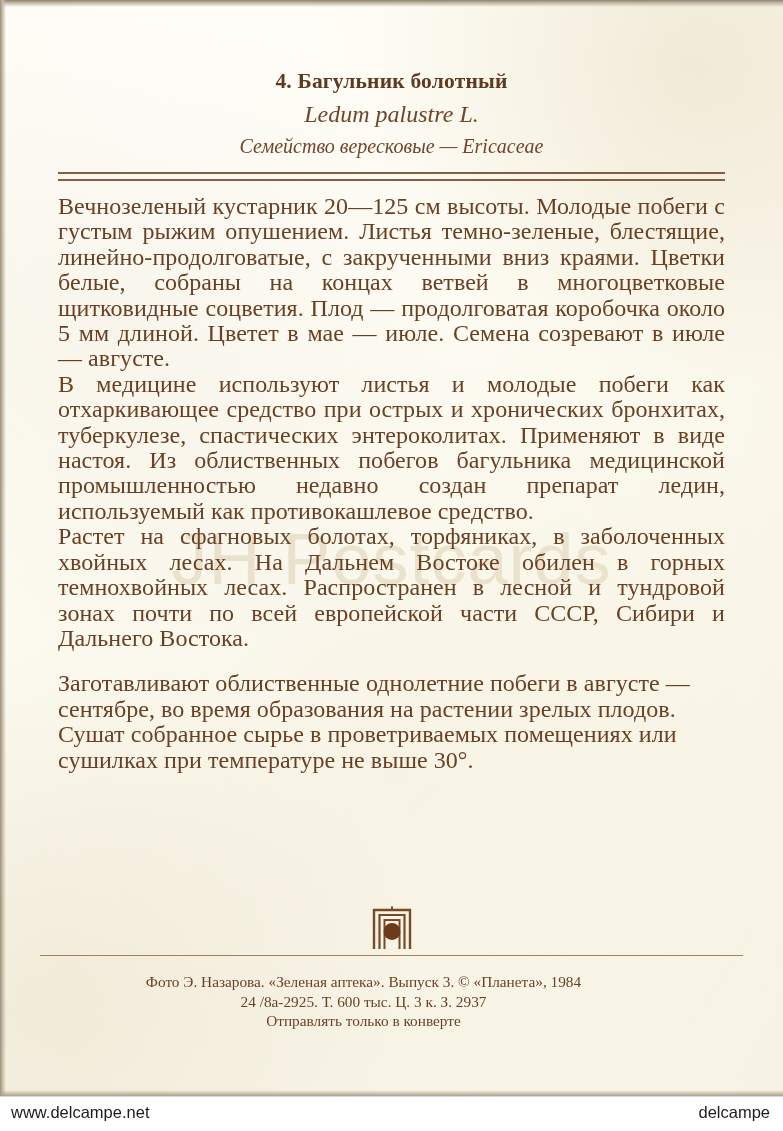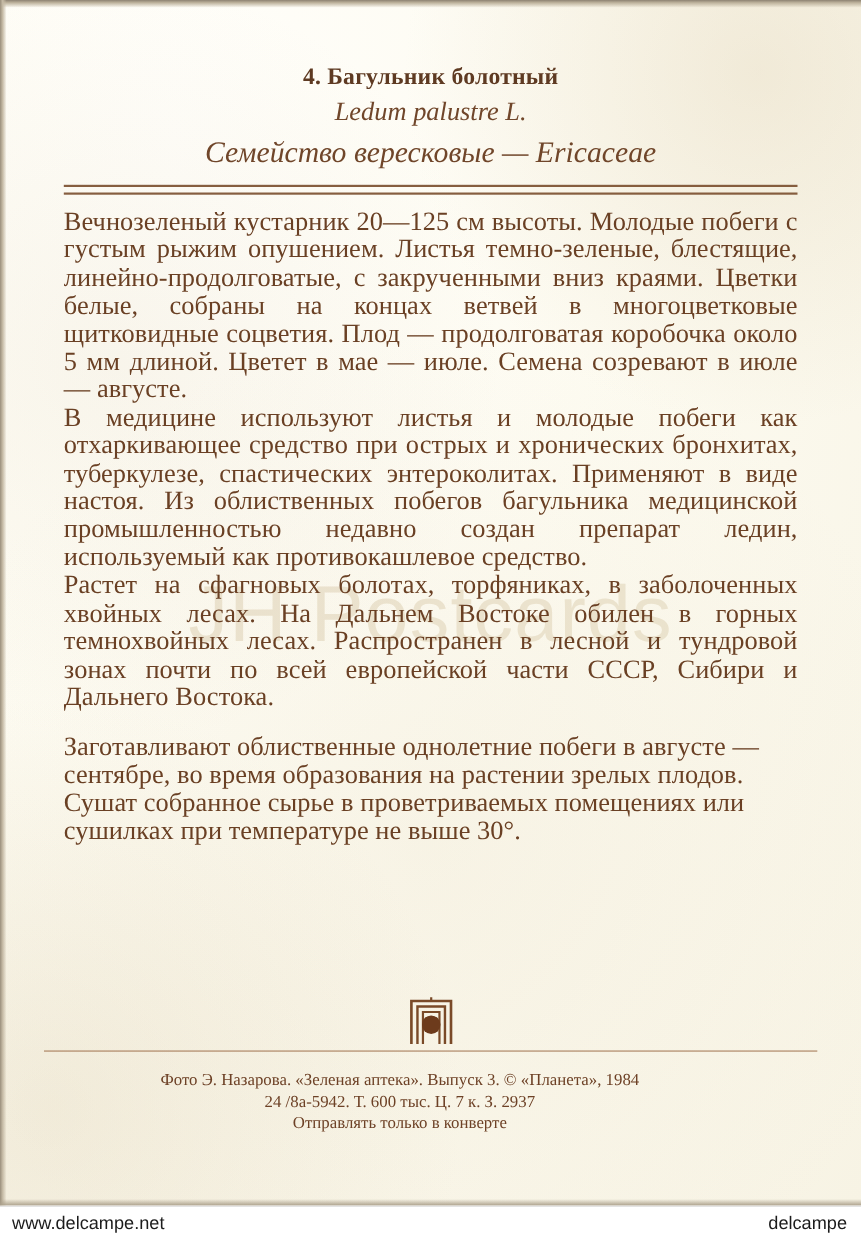--- a/index.html
+++ b/index.html
@@ -72,21 +72,21 @@
     opacity: .72;
     z-index: 1;
     user-select: none;
     white-space: nowrap;
   }
 
   
   .content {
     position: relative;
     z-index: 3;
-    padding: 0 58px;
+    padding: 12px 58px;
   }
 
   .head {
     text-align: center;
     padding-top: 57px;
     color: #6b4226;
   }
   .head .plant-name {
     font-family: "Liberation Serif", serif;
     font-weight: bold;
@@ -98,21 +98,21 @@
   .head .latin-name {
     font-family: "Liberation Serif", serif;
     font-style: italic;
     font-size: 24px;
     color: #70462a;
     margin: 7px 0 0 0;
   }
   .head .family-name {
     font-family: "Liberation Serif", serif;
     font-style: italic;
-    font-size: 27px;
+    font-size: 20px;
     color: #70462a;
     margin: 7px 0 0 0;
   }
 
   .rule-double {
     margin: 14px 0 0 0;
     height: 5px;
     border-top: 2px solid #7a4e2d;
     border-bottom: 2px solid #7a4e2d;
     opacity: .9;
@@ -250,21 +250,21 @@
 
         <circle cx="21" cy="25.5" r="8.4" fill="#6d3b1c"></circle>
       </svg>
     </span>
   </div>
 
   <div class="footer-rule"></div>
 
   <div class="footer">
     <div>Фото Э. Назарова. «Зеленая аптека». Выпуск 3. © «Планета», 1984</div>
-    <div>24 /8а-5942. Т. 600 тыс. Ц. 7 к. З. 2937</div>
+    <div>24 /8а-2925. Т. 600 тыс. Ц. 3 к. З. 2937</div>
     <div>Отправлять только в конверте</div>
   </div>
 
 </div>
 
 <div class="bottombar">
   <div class="left">
 
     <span>www.delcampe.net</span>
   </div>

